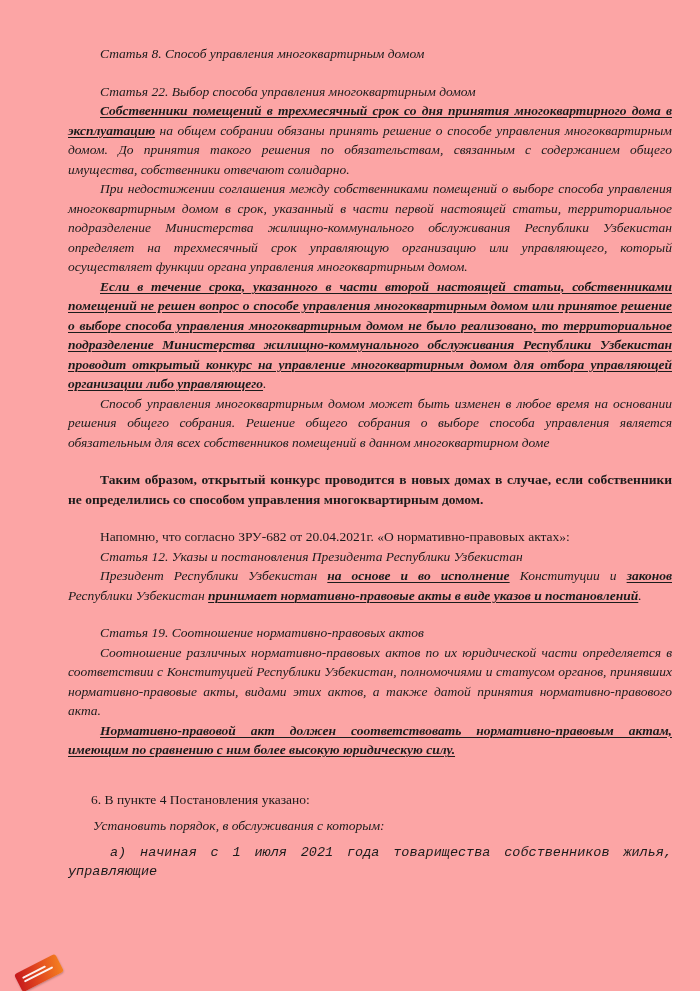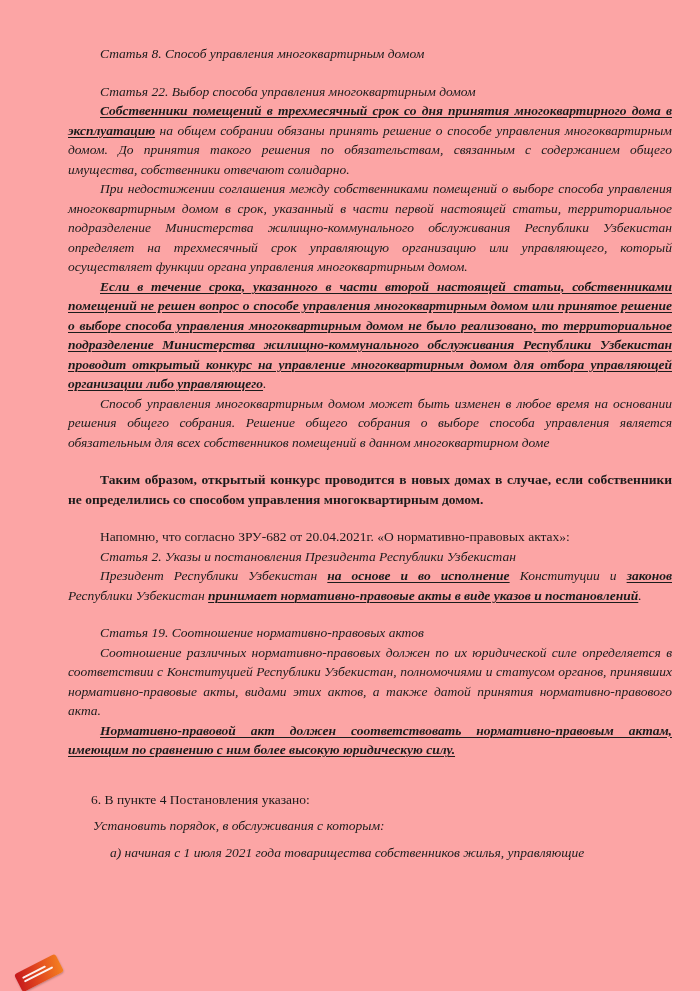--- a/index.html
+++ b/index.html
@@ -52,28 +52,28 @@
       <div class="gap" style="height: 18px;"></div>
       <p class="para" style="text-indent: 32px;"><span class="i">Статья 22. Выбор способа управления многоквартирным домом</span></p>
       <p class="para" style="text-indent: 32px;"><span class="i b u">Собственники помещений в трехмесячный срок со дня принятия многоквартирного дома в эксплуатацию</span><span class="i"> на общем собрании обязаны принять решение о способе управления многоквартирным домом. До принятия такого решения по обязательствам, связанным с содержанием общего имущества, собственники отвечают солидарно.</span></p>
       <p class="para" style="text-indent: 32px;"><span class="i">При недостижении соглашения между собственниками помещений о выборе способа управления многоквартирным домом в срок, указанный в части первой настоящей статьи, территориальное подразделение Министерства жилищно-коммунального обслуживания Республики Узбекистан определяет на трехмесячный срок управляющую организацию или управляющего, который осуществляет функции органа управления многоквартирным домом.</span></p>
       <p class="para" style="text-indent: 32px;"><span class="i b u">Если в течение срока, указанного в части второй настоящей статьи, собственниками помещений не решен вопрос о способе управления многоквартирным домом или принятое решение о выборе способа управления многоквартирным домом не было реализовано, то территориальное подразделение Министерства жилищно-коммунального обслуживания Республики Узбекистан проводит открытый конкурс на управление многоквартирным домом для отбора управляющей организации либо управляющего</span><span class="i">.</span></p>
       <p class="para" style="text-indent: 32px;"><span class="i">Способ управления многоквартирным домом может быть изменен в любое время на основании решения общего собрания. Решение общего собрания о выборе способа управления является обязательным для всех собственников помещений в данном многоквартирном доме</span></p>
       <div class="gap" style="height: 18px;"></div>
       <p class="para" style="text-indent: 32px;"><span class="b">Таким образом, открытый конкурс проводится в новых домах в случае, если собственники не определились со способом управления многоквартирным домом.</span></p>
       <div class="gap" style="height: 18px;"></div>
       <p class="para" style="text-indent: 32px;"><span>Напомню, что согласно ЗРУ-682 от 20.04.2021г. «О нормативно-правовых актах»:</span></p>
-      <p class="para" style="text-indent: 32px;"><span class="i">Статья 2. Указы и постановления Президента Республики Узбекистан</span></p>
+      <p class="para" style="text-indent: 32px;"><span class="i">Статья 12. Указы и постановления Президента Республики Узбекистан</span></p>
       <p class="para" style="text-indent: 32px;"><span class="i">Президент Республики Узбекистан </span><span class="i b u">на основе и во исполнение</span><span class="i"> Конституции и </span><span class="i b u">законов</span><span class="i"> Республики Узбекистан </span><span class="i b u">принимает нормативно-правовые акты в виде указов и постановлений</span><span class="i">.</span></p>
       <div class="gap" style="height: 18px;"></div>
       <p class="para" style="text-indent: 32px;"><span class="i">Статья 19. Соотношение нормативно-правовых актов</span></p>
-      <p class="para" style="text-indent: 32px;"><span class="i">Соотношение различных нормативно-правовых должен по их юридической силе определяется в соответствии с Конституцией Республики Узбекистан, полномочиями и статусом органов, принявших нормативно-правовые акты, видами этих актов, а также датой принятия нормативно-правового акта.</span></p>
+      <p class="para" style="text-indent: 32px;"><span class="i">Соотношение различных нормативно-правовых актов по их юридической части определяется в соответствии с Конституцией Республики Узбекистан, полномочиями и статусом органов, принявших нормативно-правовые акты, видами этих актов, а также датой принятия нормативно-правового акта.</span></p>
       <p class="para" style="text-indent: 32px;"><span class="i b u">Нормативно-правовой акт должен соответствовать нормативно-правовым актам, имеющим по сравнению с ним более высокую юридическую силу.</span></p>
       <div class="gap" style="height: 30px;"></div>
       <p class="para" style="text-indent: 23px;"><span>6. В пункте 4 Постановления указано:</span></p>
       <p class="para" style="text-indent: 25px; margin-top: 7px;"><span class="i">Установить порядок, в обслуживания с которым:</span></p>
-      <p class="para" style="text-indent: 42px; margin-top: 7px;"><span class="i">а) начиная с 1 июля 2021 года товарищества собственников жилья, управляющие</span></p>
+      <p class="para" style="text-indent: 42px; margin-top: 7px; font-family: Liberation Mono, monospace;"><span class="i">а) начиная с 1 июля 2021 года товарищества собственников жилья, управляющие</span></p>
     </div>
   <div class="stamp">
     <div class="ln ln1"></div>
     <div class="ln ln2"></div>
   </div>
 </div>
 
 </body></html>

